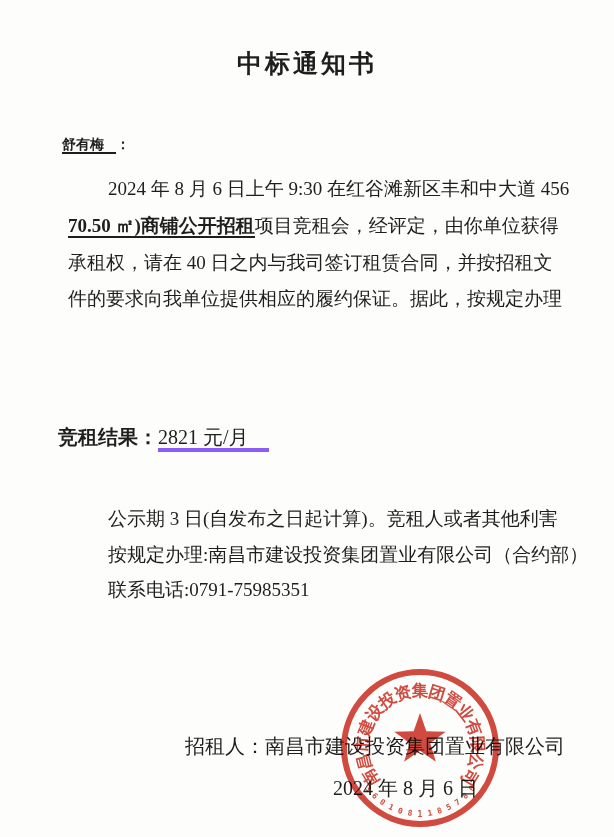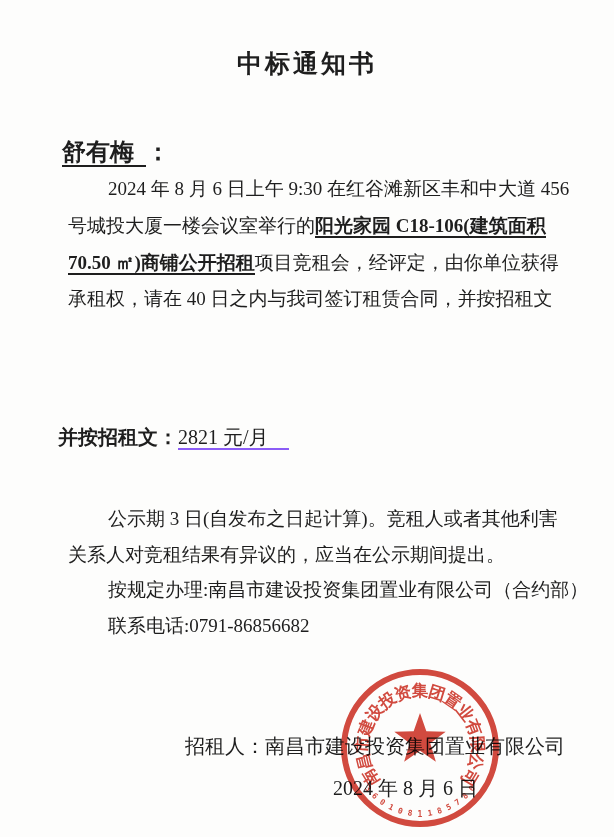--- a/index.html
+++ b/index.html
@@ -11,35 +11,35 @@
     font-family:"Liberation Serif","DejaVu Serif",serif;
     color:#1e1e1e;
   }
   .title{
     position:absolute;top:47px;left:0;right:0;
     margin:0;text-align:center;
     font-size:25px;font-weight:700;letter-spacing:3px;
   }
   .salutation{
     position:absolute;top:136px;left:62px;
-    font-size:24px;font-weight:700;white-space:pre;
+    font-size:14px;font-weight:700;white-space:pre;
   }
   .salutation .name{border-bottom:2px solid #1e1e1e;padding-right:12px;}
   .para{position:absolute;left:68px;width:506px;font-size:19px;}
   .para1{top:171px;line-height:36.8px;}
   .para2{top:501px;line-height:35.5px;}
   .line{white-space:pre;}
   .indent{padding-left:40px;}
   .em{font-weight:700;border-bottom:2px solid #1e1e1e;}
   .result{
     position:absolute;top:424px;left:58px;
     font-size:20px;white-space:pre;
   }
   .result .label{font-weight:700;}
-  .result .value{border-bottom:2px solid #8b5cf6;padding-right:20px;}
+  .result .value{border-bottom:4px solid #8b5cf6;padding-right:20px;}
   .lessor{position:absolute;top:733px;left:185px;font-size:20px;white-space:pre;}
   .dateline{position:absolute;top:775px;left:333px;font-size:20px;white-space:pre;}
   .seal{
     position:absolute;left:330px;top:658px;
     width:180px;height:180px;
     mix-blend-mode:multiply;opacity:0.92;
   }
   .seal-char{
     font-size:16.5px;font-weight:600;
     fill:currentColor;text-anchor:middle;dominant-baseline:central;
@@ -55,32 +55,31 @@
 <body>
 
 <div class="page">
 
   <h1 class="title">中标通知书</h1>
 
   <div class="salutation"><span class="name">舒有梅</span><span>：</span></div>
 
   <div class="para para1">
     <div class="line indent"><span>2024 年 8 月 6 日上午 9:30 在红谷滩新区丰和中大道 456</span></div>
-    <div class="line"><span>号城投大厦一楼会议室举行的</span><span class="em">阳光家园 C18-106(建筑面积</span></div>
     <div class="line"><span class="em">70.50 ㎡)商铺公开招租</span><span>项目竞租会，经评定，由你单位获得</span></div>
     <div class="line"><span>承租权，请在 40 日之内与我司签订租赁合同，并按招租文</span></div>
+    <div class="line"><span>件的要求向我单位提供相应的履约保证。据此，按规定办理</span></div>
   </div>
 
-  <div class="result"><span class="label">并按招租文：</span><span class="value">2821 元/月</span></div>
+  <div class="result"><span class="label">竞租结果：</span><span class="value">2821 元/月</span></div>
 
   <div class="para para2">
     <div class="line indent"><span>公示期 3 日(自发布之日起计算)。竞租人或者其他利害</span></div>
-    <div class="line"><span>关系人对竞租结果有异议的，应当在公示期间提出。</span></div>
     <div class="line indent"><span>按规定办理:南昌市建设投资集团置业有限公司（合约部）</span></div>
-    <div class="line indent"><span>联系电话:0791-86856682</span></div>
+    <div class="line indent"><span>联系电话:0791-75985351</span></div>
   </div>
 
   <div class="lessor">招租人：南昌市建设投资集团置业有限公司</div>
   <div class="dateline">2024 年 8 月 6 日</div>
 
   <svg id="seal-svg" class="seal" viewBox="-90 -90 180 180" style="color: rgb(207, 58, 46);">
     <circle r="76" fill="none" stroke="currentColor" stroke-width="6"></circle>
     <g id="seal-ring-g">
         <text class="seal-char" transform="translate(-49.29 29.61) rotate(-121.00)">南</text>
         <text class="seal-char" transform="translate(-55.86 13.63) rotate(-103.71)">昌</text>

